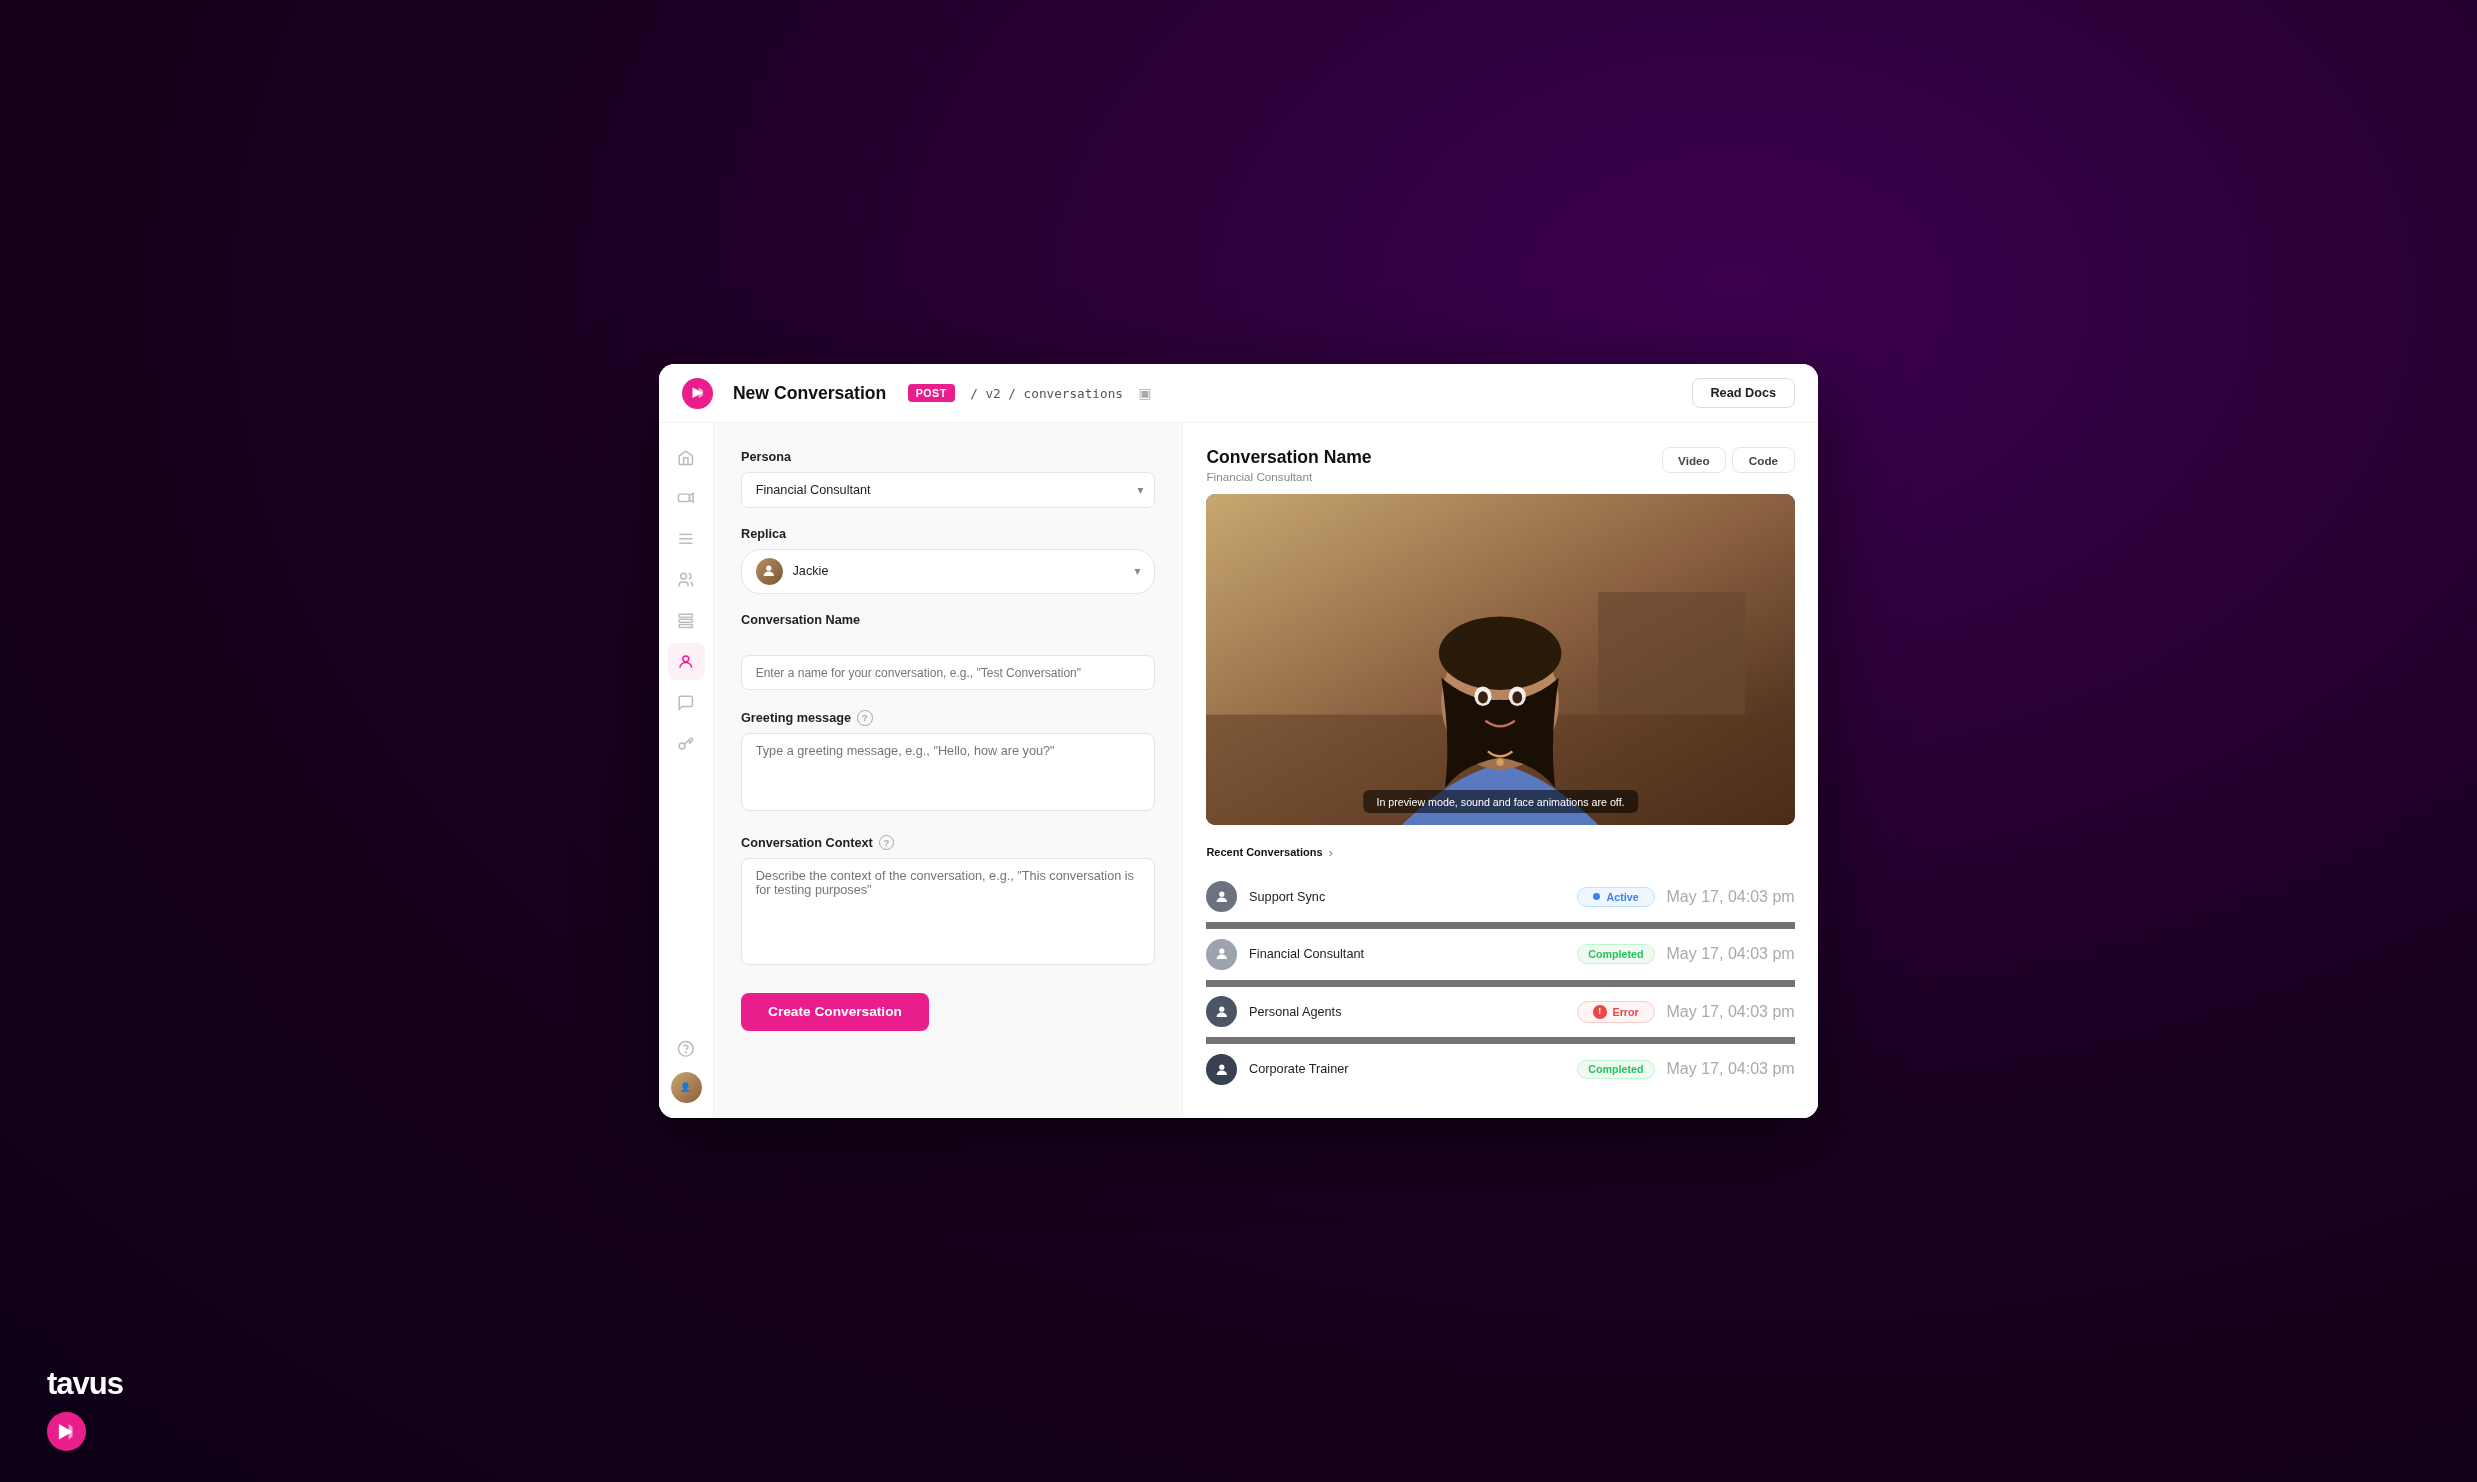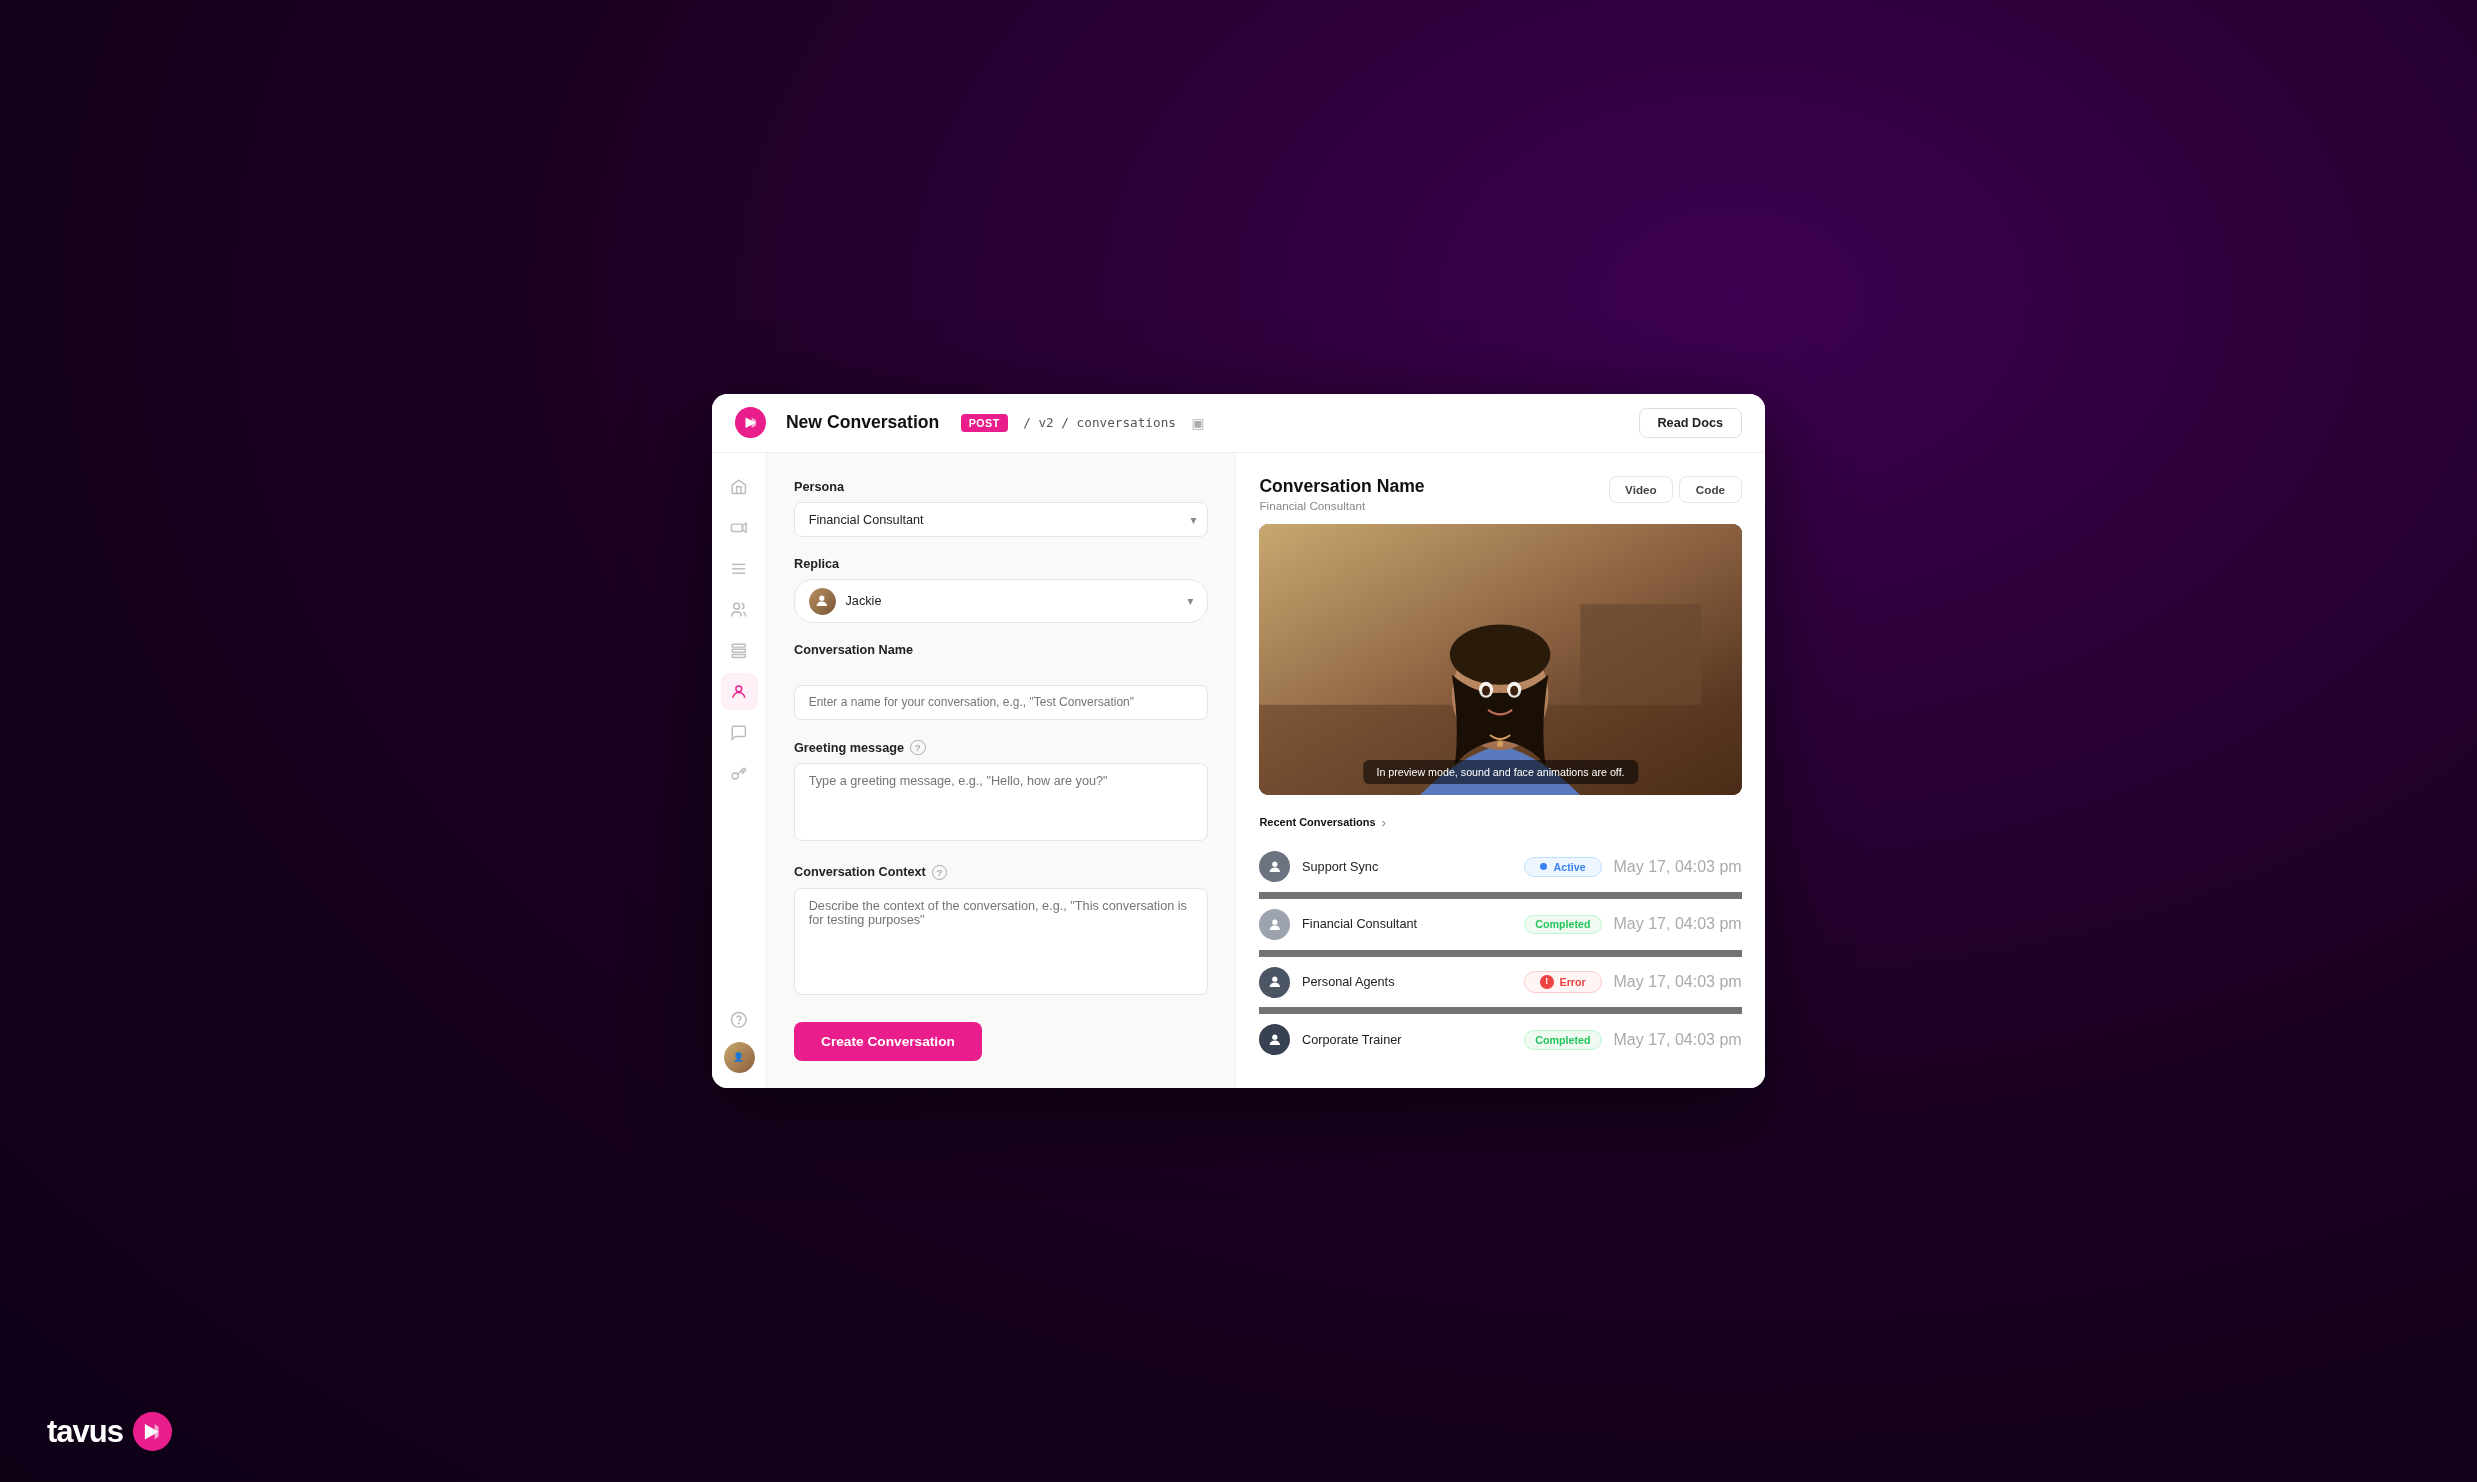--- a/index.html
+++ b/index.html
@@ -10,21 +10,21 @@
       display: flex;
       flex-direction: column;
       align-items: center;
       justify-content: center;
       font-family: -apple-system, BlinkMacSystemFont, 'Segoe UI', sans-serif;
       padding: 29px;
     }
     .main-container {
       background: #fff;
       border-radius: 15.6px;
-      width: 1053px;
+      width: 1159px;
       max-width: 100%;
       overflow: hidden;
       display: flex;
       flex-direction: column;
       box-shadow: 0 19.5px 78px rgba(0,0,0,0.6);
     }
     
     .top-bar {
       display: flex;
       align-items: center;
@@ -386,22 +386,23 @@
       color: #aaa;
       min-width: 107px;
       text-align: right;
     }
     
     .branding {
       position: fixed;
       bottom: 31px;
       left: 47px;
       display: flex;
-      align-items: center;
+      align-items: flex-start;
       gap: 9.8px;
+      flex-direction: column;
     }
     .brand-text {
       color: #fff;
       font-size: 31px;
       font-weight: 800;
       letter-spacing: -1px;
     }
     .brand-logo {
       width: 39px; height: 39px;
       background: #e91e8c;

